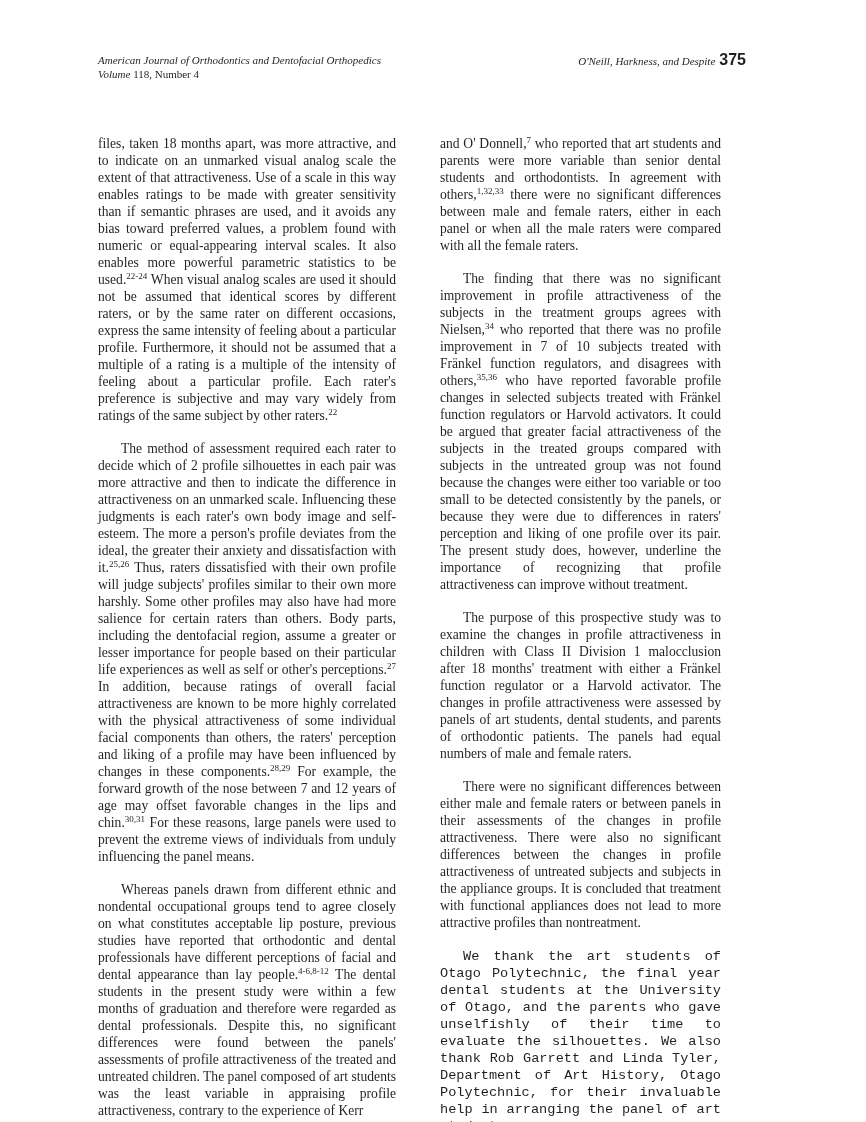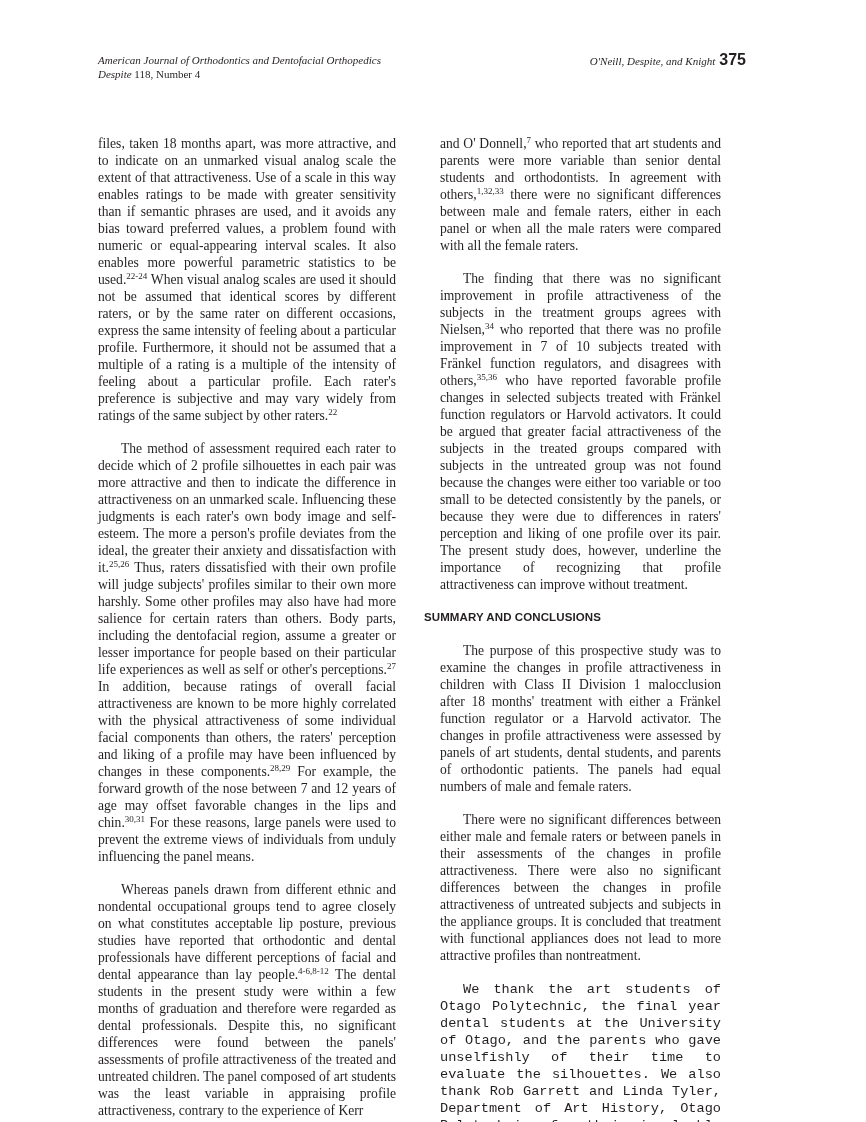--- a/index.html
+++ b/index.html
@@ -22,38 +22,37 @@
   .ref-item { display: flex; }
   .ref-num { width: 16px; flex: none; text-align: right; padding-right: 5px; }
   .ref-text { flex: 1; text-align: justify; text-decoration: underline; }
 </style>
 </head>
 <body>
 
 <header class="running-head">
   <div class="rh-left">
     <div>American Journal of Orthodontics and Dentofacial Orthopedics</div>
-    <div><span>Despite</span> <span class="upright">118, Number 4</span></div>
+    <div><span>Volume</span> <span class="upright">118, Number 4</span></div>
   </div>
   <div class="rh-right">
-    <span>O'Neill, Despite, and Knight</span><span class="rh-pagenum">375</span>
+    <span>O'Neill, Harkness, and Despite</span><span class="rh-pagenum">375</span>
   </div>
 </header>
 
 <section class="col col-left">
   <p><span>files, taken 18 months apart, was more attractive, and to indicate on an unmarked visual analog scale the extent of that attractiveness. Use of a scale in this way enables ratings to be made with greater sensitivity than if semantic phrases are used, and it avoids any bias toward preferred values, a problem found with numeric or equal-appearing interval scales. It also enables more powerful parametric statistics to be used.</span><sup>22-24</sup><span> When visual analog scales are used it should not be assumed that identical scores by different raters, or by the same rater on different occasions, express the same intensity of feeling about a particular profile. Furthermore, it should not be assumed that a multiple of a rating is a multiple of the intensity of feeling about a particular profile. Each rater's preference is subjective and may vary widely from ratings of the same subject by other raters.</span><sup>22</sup></p>
   <p class="indent"><span>The method of assessment required each rater to decide which of 2 profile silhouettes in each pair was more attractive and then to indicate the difference in attractiveness on an unmarked scale. Influencing these judgments is each rater's own body image and self-esteem. The more a person's profile deviates from the ideal, the greater their anxiety and dissatisfaction with it.</span><sup>25,26</sup><span> Thus, raters dissatisfied with their own profile will judge subjects' profiles similar to their own more harshly. Some other profiles may also have had more salience for certain raters than others. Body parts, including the dentofacial region, assume a greater or lesser importance for people based on their particular life experiences as well as self or other's perceptions.</span><sup>27</sup><span> In addition, because ratings of overall facial attractiveness are known to be more highly correlated with the physical attractiveness of some individual facial components than others, the raters' perception and liking of a profile may have been influenced by changes in these components.</span><sup>28,29</sup><span> For example, the forward growth of the nose between 7 and 12 years of age may offset favorable changes in the lips and chin.</span><sup>30,31</sup><span> For these reasons, large panels were used to prevent the extreme views of individuals from unduly influencing the panel means.</span></p>
   <p class="indent"><span>Whereas panels drawn from different ethnic and nondental occupational groups tend to agree closely on what constitutes acceptable lip posture, previous studies have reported that orthodontic and dental professionals have different perceptions of facial and dental appearance than lay people.</span><sup>4-6,8-12</sup><span> The dental students in the present study were within a few months of graduation and therefore were regarded as dental professionals. Despite this, no significant differences were found between the panels' assessments of profile attractiveness of the treated and untreated children. The panel composed of art students was the least variable in appraising profile attractiveness, contrary to the experience of Kerr</span></p>
 </section>
 
 <section class="col col-right">
   <p><span>and O' Donnell,</span><sup>7</sup><span> who reported that art students and parents were more variable than senior dental students and orthodontists. In agreement with others,</span><sup>1,32,33</sup><span> there were no significant differences between male and female raters, either in each panel or when all the male raters were compared with all the female raters.</span></p>
   <p class="indent"><span>The finding that there was no significant improvement in profile attractiveness of the subjects in the treatment groups agrees with Nielsen,</span><sup>34</sup><span> who reported that there was no profile improvement in 7 of 10 subjects treated with Fränkel function regulators, and disagrees with others,</span><sup>35,36</sup><span> who have reported favorable profile changes in selected subjects treated with Fränkel function regulators or Harvold activators. It could be argued that greater facial attractiveness of the subjects in the treated groups compared with subjects in the untreated group was not found because the changes were either too variable or too small to be detected consistently by the panels, or because they were due to differences in raters' perception and liking of one profile over its pair. The present study does, however, underline the importance of recognizing that profile attractiveness can improve without treatment.</span></p>
 
-  <h2 class="section-heading">SUMMARY AND CONCLUSIONS</h2>
   <p class="indent">The purpose of this prospective study was to examine the changes in profile attractiveness in children with Class II Division 1 malocclusion after 18 months' treatment with either a Fränkel function regulator or a Harvold activator. The changes in profile attractiveness were assessed by panels of art students, dental students, and parents of orthodontic patients. The panels had equal numbers of male and female raters.</p>
   <p class="indent">There were no significant differences between either male and female raters or between panels in their assessments of the changes in profile attractiveness. There were also no significant differences between the changes in profile attractiveness of untreated subjects and subjects in the appliance groups. It is concluded that treatment with functional appliances does not lead to more attractive profiles than nontreatment.</p>
 
   <p class="indent ack">We thank the art students of Otago Polytechnic, the final year dental students at the University of Otago, and the parents who gave unselfishly of their time to evaluate the silhouettes. We also thank Rob Garrett and Linda Tyler, Department of Art History, Otago Polytechnic, for their invaluable help in arranging the panel of art students.</p>
 
   <h2 class="section-heading references-heading">REFERENCES</h2>
   <ol class="ref-list">
     <li class="ref-item">
       <span class="ref-num">1.</span>
       <span class="ref-text">Barrer JG, Ghafari JG. Silhouette profiles in the assessment of facial esthetics: a comparison of cases treated with various orthodontic appliances. Am J Orthod 1985;87:385-91.</span>

